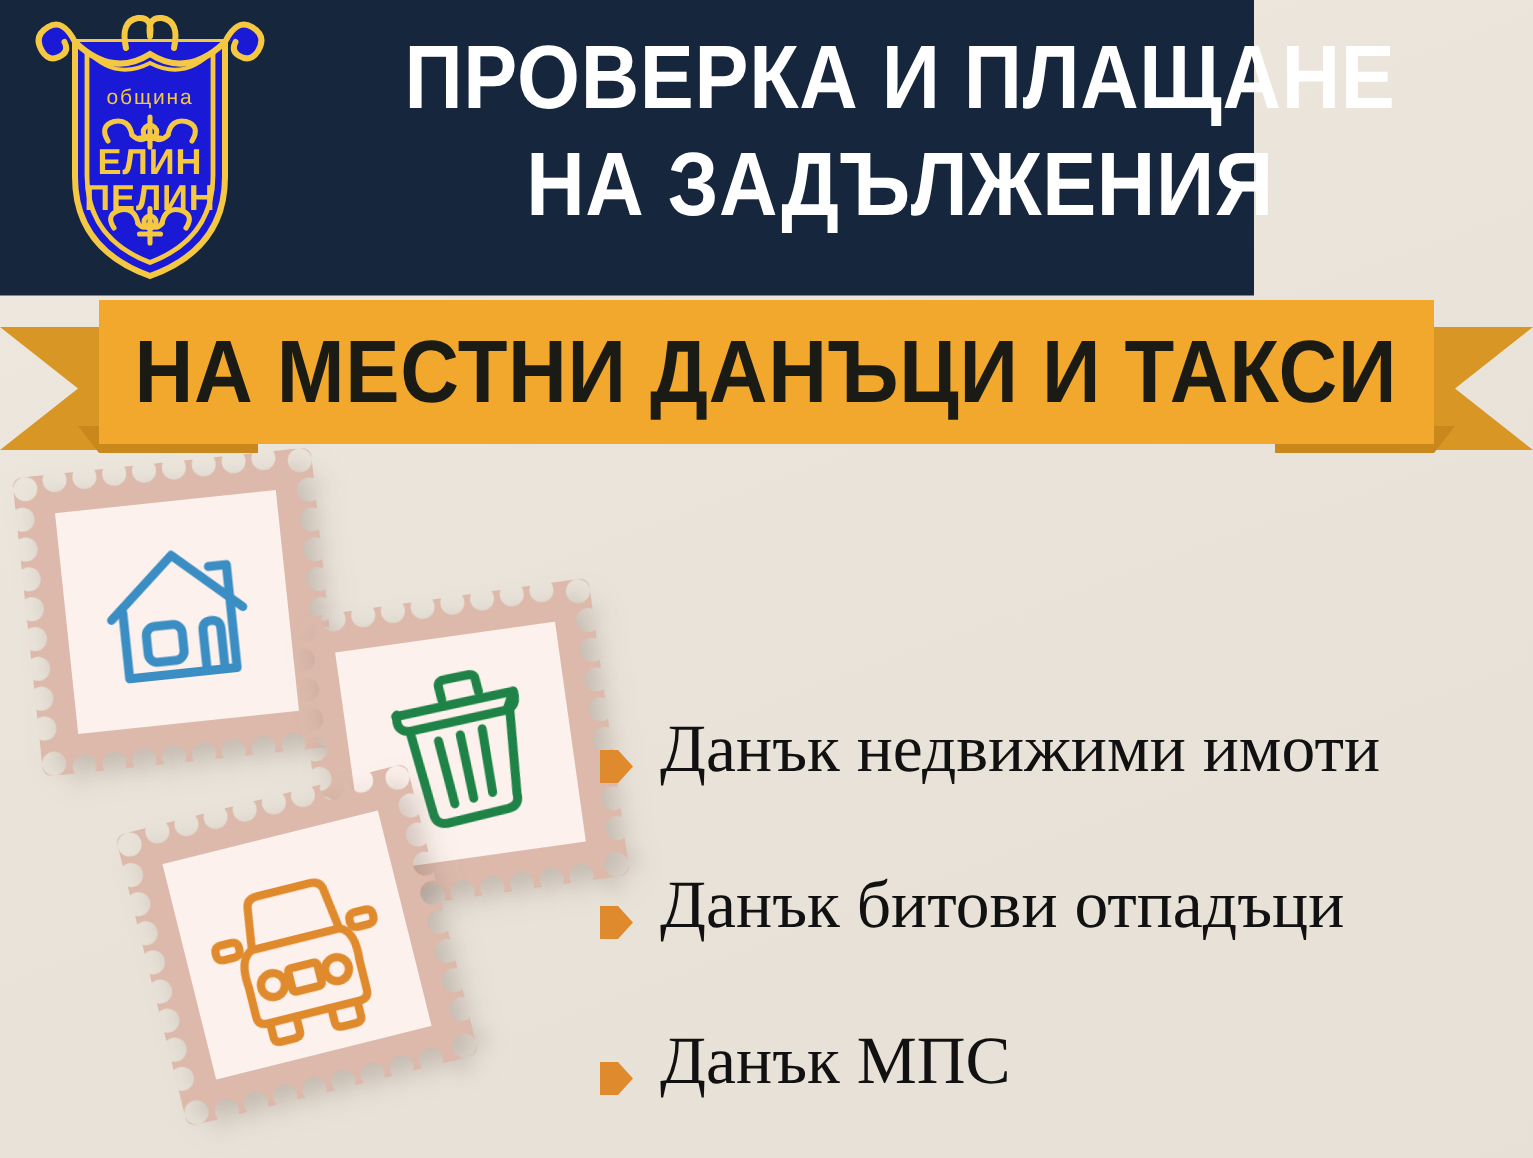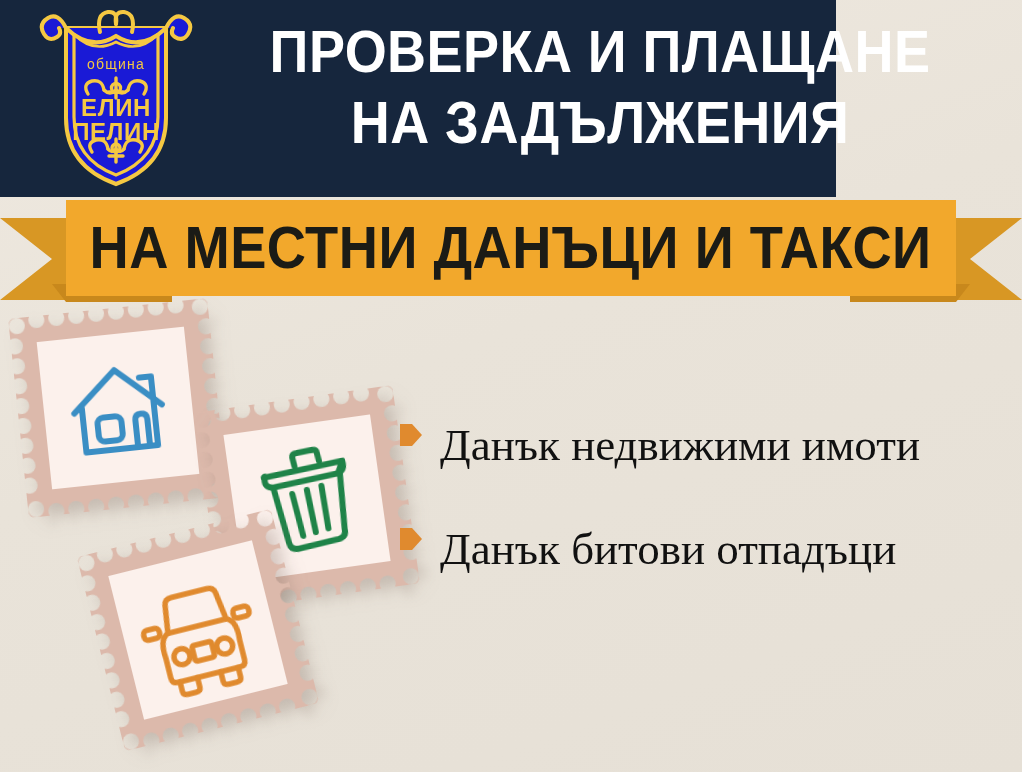--- a/index.html
+++ b/index.html
@@ -44,21 +44,21 @@
     letter-spacing: 0.5px;
     transform: scaleX(0.90);
     transform-origin: center top;
     white-space: nowrap;
   }
   .header-title .line2 { display: block; }
 
   
   .logo-wrap {
     position: absolute;
-    left: 36px;
+    left: 20px;
     top: 6px;
     width: 160px;
     height: 182px;
     z-index: 6;
   }
   .logo-wrap svg { display: block; width: 160px; height: 182px; }
 
   
   .ribbon {
     position: absolute;
@@ -138,21 +138,21 @@
   
   .bullet-list {
     position: absolute;
     left: 400px;
     top: 420px;
     width: 620px;
     z-index: 3;
   }
   .bullet-item {
     display: flex;
-    align-items: flex-start;
+    align-items: flex-end;
     height: 104px;
   }
   .bullet-marker {
     flex: 0 0 auto;
     width: 22px;
     height: 26px;
     margin-right: 18px;
     margin-top: 2px;
   }
   .bullet-marker svg { display: block; width: 22px; height: 26px; }
@@ -420,15 +420,23 @@
 
     <li class="bullet-item">
       <span class="bullet-marker">
         <svg viewBox="0 0 22 26" xmlns="http://www.w3.org/2000/svg" aria-hidden="true">
           <path d="M0 2 L12 2 L22 13 L12 24 L0 24 Z" fill="#e08a2e"></path>
         </svg>
       </span>
       <span class="bullet-label">Данък битови отпадъци</span>
     </li>
 
+    <li class="bullet-item">
+      <span class="bullet-marker">
+        <svg viewBox="0 0 22 26" xmlns="http://www.w3.org/2000/svg" aria-hidden="true">
+          <path d="M0 2 L12 2 L22 13 L12 24 L0 24 Z" fill="#e08a2e"></path>
+        </svg>
+      </span>
+      <span class="bullet-label">Данък МПС</span>
+    </li>
   </ul>
 
 </div>
 
 </body></html>

